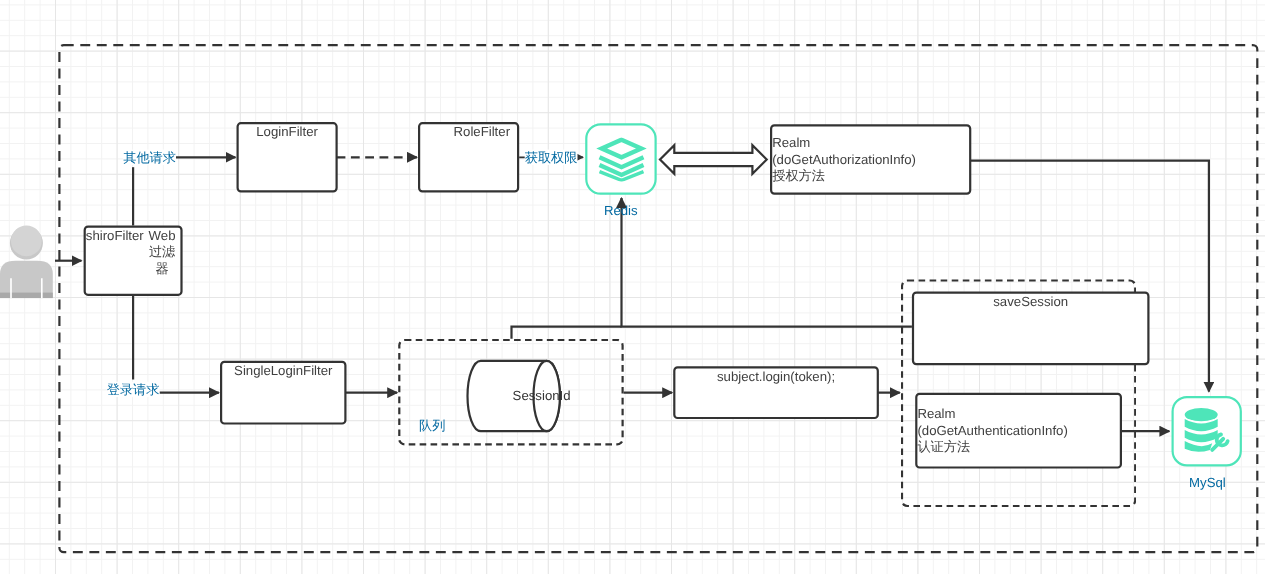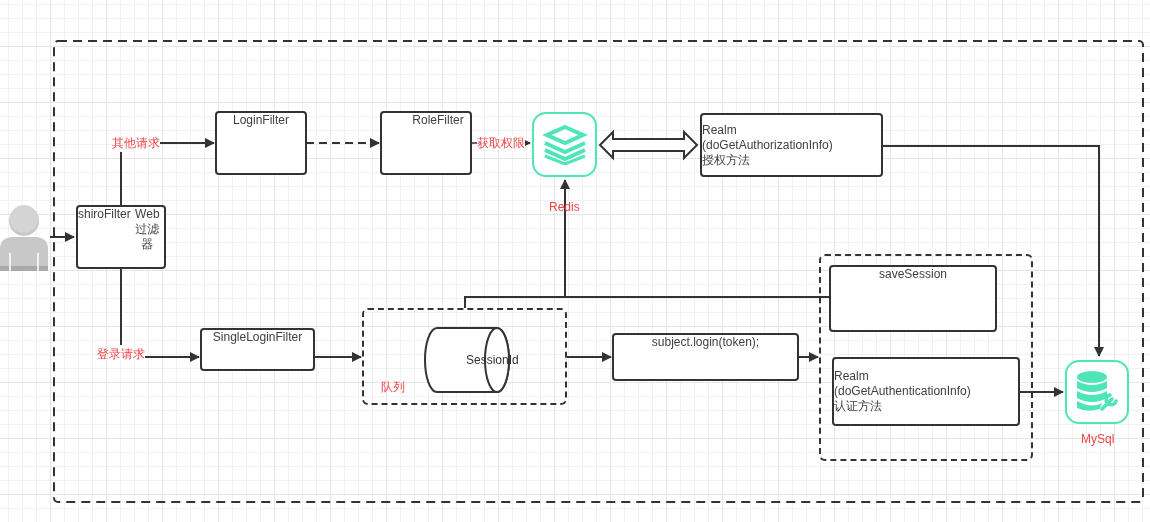--- a/index.html
+++ b/index.html
@@ -21,21 +21,21 @@
     position: absolute; box-sizing: border-box;
     border: 2px solid #333; border-radius: 4px; background: #fff;
     display: flex; align-items: flex-start; justify-content: center;
     text-align: center; font-size: 12px; line-height: 15px; color: #404040;
   }
   .group {
     position: absolute; box-sizing: border-box;
     border: 2px dashed #333; border-radius: 6px;
   }
   .label {
-    position: absolute; font-size: 12px; color: #ef4444; white-space: nowrap;
+    position: absolute; font-size: 12px; color: #0369a1; white-space: nowrap;
     background: transparent; line-height: 14px;
   }
   .icon-box {
     position: absolute; box-sizing: border-box;
     border: 2px solid #4ee5b9; border-radius: 14px; background: #fff;
     display: flex; align-items: center; justify-content: center;
   }
   .cyl-text { position: absolute; font-size: 12px; color: #333; }
 </style>
 </head>
@@ -112,43 +112,43 @@
 </div>
 
 <div class="icon-box" style="left:532px;top:112px;width:65px;height:65px;">
   <svg width="48" height="40" viewBox="0 0 48 40">
     <path d="M24,2 L42,10 L24,18 L6,10 Z" fill="none" stroke="#4ee5b9" stroke-width="4"></path>
     <path d="M4,18 L24,27 L44,18" fill="none" stroke="#4ee5b9" stroke-width="4"></path>
     <path d="M4,25 L24,34 L44,25" fill="none" stroke="#4ee5b9" stroke-width="4"></path>
     <path d="M4,31 L24,39 L44,31" fill="none" stroke="#4ee5b9" stroke-width="3"></path>
   </svg>
 </div>
-<span class="label" style="left:549px;top:200px;">Redis</span>
+<span class="label" style="left:549px;top:184px;">Redis</span>
 
 <div class="node" style="left:700px;top:113px;width:183px;height:64px;flex-direction:column;">
   <span>Realm</span>
   <span>(doGetAuthorizationInfo)</span>
   <span>授权方法</span>
 </div>
 
-<div class="node" style="left:200px;top:328px;width:115px;height:43px;">
+<div class="node" style="left:200px;top:328px;width:115px;height:58px;">
   <span>SingleLoginFilter</span>
 </div>
 
 <div class="group" style="left:362px;top:308px;width:205px;height:97px;"></div>
 <span class="label" style="left:381px;top:368px;margin-top:12px;">队列</span>
 <span class="cyl-text" style="left:429px;top:353px;margin-left:37px;">SessionId</span>
 
 <div class="node" style="left:612px;top:333px;width:187px;height:48px;">
   <span>subject.login(token);</span>
 </div>
 
 <div class="group" style="left:819px;top:254px;width:214px;height:207px;"></div>
 
-<div class="node" style="left:829px;top:265px;width:168px;height:67px;">
+<div class="node" style="left:829px;top:265px;width:216px;height:67px;">
   <span>saveSession</span>
 </div>
 
 <div class="node" style="left:832px;top:357px;width:188px;height:69px;flex-direction:column;">
   <span>Realm</span>
   <span>(doGetAuthenticationInfo)</span>
   <span>认证方法</span>
 </div>
 
 <div class="icon-box" style="left:1065px;top:360px;width:64px;height:64px;">

